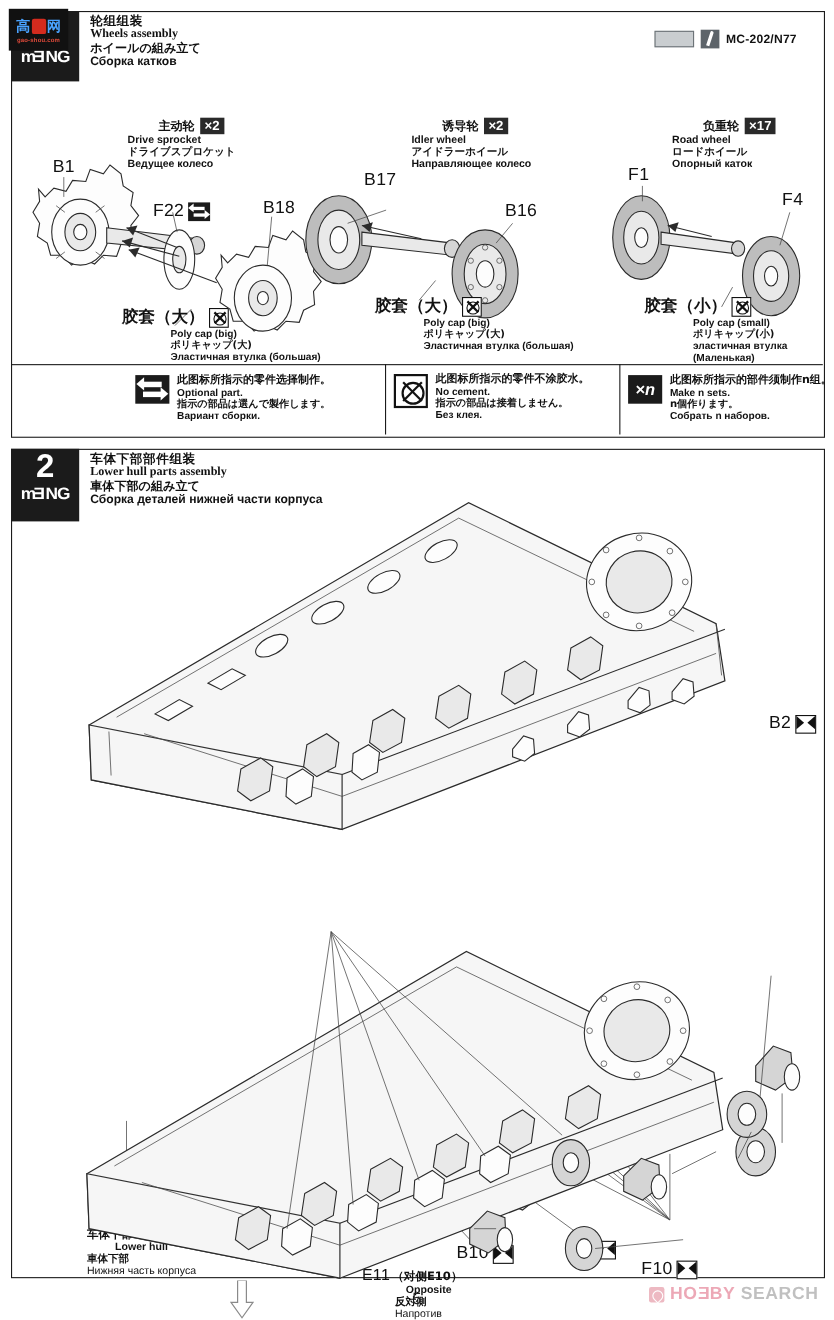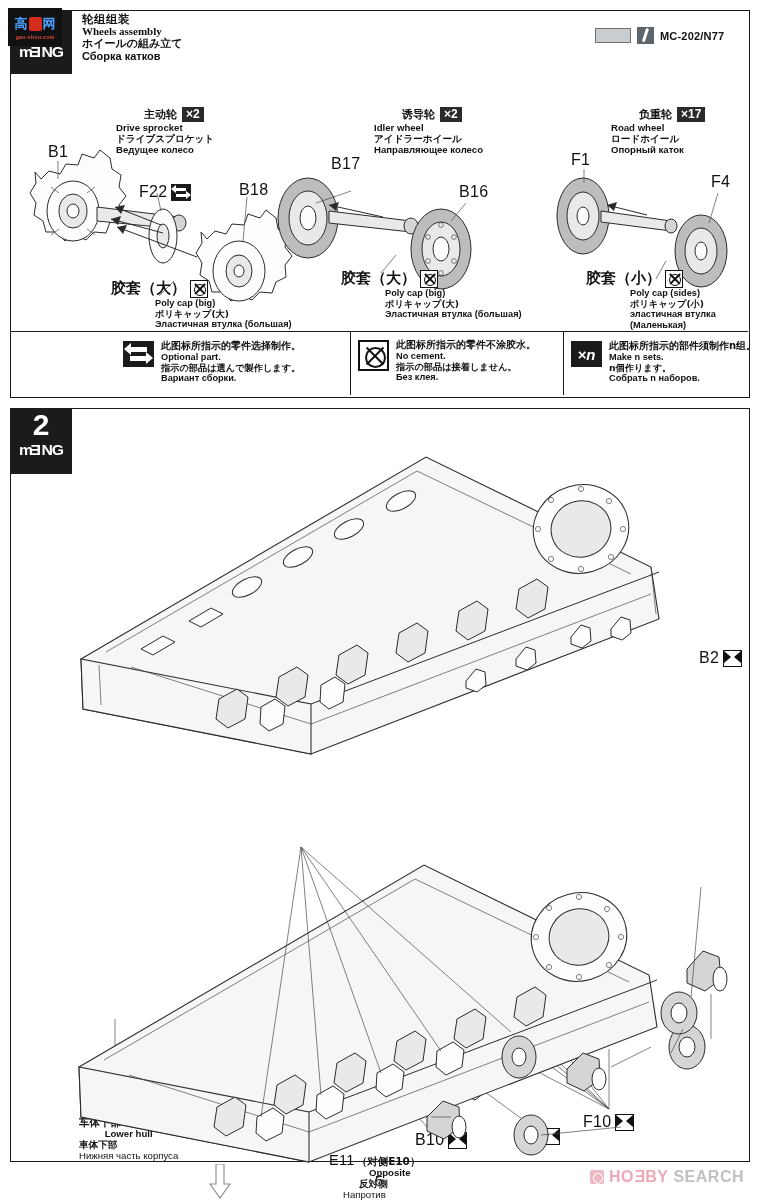--- a/index.html
+++ b/index.html
@@ -351,21 +351,21 @@
       <div class="ru">Эластичная втулка (большая)</div>
     </div>
 
     <div class="polycap" style="left:575px;top:258px;">
       <div class="pc-row">
         <span class="cn">胶套（小）</span>
         <span class="ico-nocement">
             <i></i>
           </span>
       </div>
-      <div class="en">Poly cap (sides)</div>
+      <div class="en">Poly cap (small)</div>
       <div class="jp">ポリキャップ(小)</div>
       <div class="ru">эластичная втулка (Маленькая)</div>
     </div>
 
     <div class="legend-sep" style="left:-1px;top:320px;width:738px;"></div>
     <div class="legend-vsep" style="left:339px;top:320px;height:64px;"></div>
     <div class="legend-vsep" style="left:552px;top:320px;height:64px;"></div>
 
     <div class="legend" style="left:112px;top:330px;">
       <span class="lg-ico box-opt">
@@ -402,20 +402,26 @@
       </span>
     </div>
   </div>
 
   <div class="panel" id="panel2">
 
     <div class="step-head">
       <div class="step-badge" style="height:64px;">
         <span class="step-num">2</span>
         <span class="meng">m<span class="e">E</span>NG</span>
+      </div>
+      <div class="step-titles">
+        <div class="t-cn">车体下部部件组装</div>
+        <div class="t-en">Lower hull parts assembly</div>
+        <div class="t-jp">車体下部の組み立て</div>
+        <div class="t-ru">Сборка деталей нижней части корпуса</div>
       </div>
     </div>
 
 
     <svg class="art" style="left:0;top:0;width:738px;height:750px">
 
       <g>
         <path class="hull" d="M70 250 L415 48 L640 158 L648 210 L300 345 L72 300 Z"></path>
         <path class="hull" d="M70 250 L72 300 L300 345 L300 295 Z" opacity="0.96"></path>
         <path class="ln" d="M300 295 L648 163"></path>
@@ -502,21 +508,21 @@
         <path class="fillw" d="M455 680 l9 -11 l9 3 l0 12 l-9 7 l-9 -4 z"></path>
         <path class="fillw" d="M396 688 l9 -11 l9 3 l0 12 l-9 7 l-9 -4 z"></path>
         <path class="fillw" d="M340 660 l10 -12 l10 3 l0 13 l-10 8 l-10 -5 z"></path>
       </g>
     </svg>
 
     <div class="pnum" style="left:688px;top:240px;">
       <span>B2</span>
       <span class="ico-both"></span>
     </div>
-    <div class="pnum" style="left:572px;top:704px;text-align:center;">
+    <div class="pnum" style="left:572px;top:736px;text-align:center;">
       <span>F10</span>
       <span class="ico-both"></span>
     </div>
     <div class="pnum" style="left:506px;top:718px;">
       <span>B9</span>
       <span class="ico-both"></span>
     </div>
     <div class="pnum" style="left:404px;top:722px;">
       <span>B10</span>
       <span class="ico-both"></span>
@@ -529,21 +535,21 @@
       <div class="c-ru">Нижняя часть корпуса</div>
     </div>
 
     <div class="callout" style="left:318px;top:746px;">
       <div style="display:flex;align-items:baseline;gap:2px;">
         <span class="pnum sm" style="position:static;">E11</span>
         <span class="c-cn">（对侧E10）</span>
       </div>
       <div class="c-en" style="margin-left:30px;">Opposite</div>
       <div class="c-jp" style="margin-left:30px;">反対側</div>
-      <div class="c-ru" style="margin-left:14px;">Напротив</div>
+      <div class="c-ru" style="margin-left:30px;">Напротив</div>
     </div>
 
     <div class="downarrow" style="left:197px;top:755px;">
       <svg width="24" height="36" viewBox="0 0 24 36">
         <path d="M8 0 L16 0 L16 20 L22 20 L12 34 L2 20 L8 20 Z" fill="#fff" stroke="#8a8a8a" stroke-width="1.1"></path>
       </svg>
     </div>
 
     <svg class="art" style="left:0;top:408px;width:738px;height:360px">
       <g>

